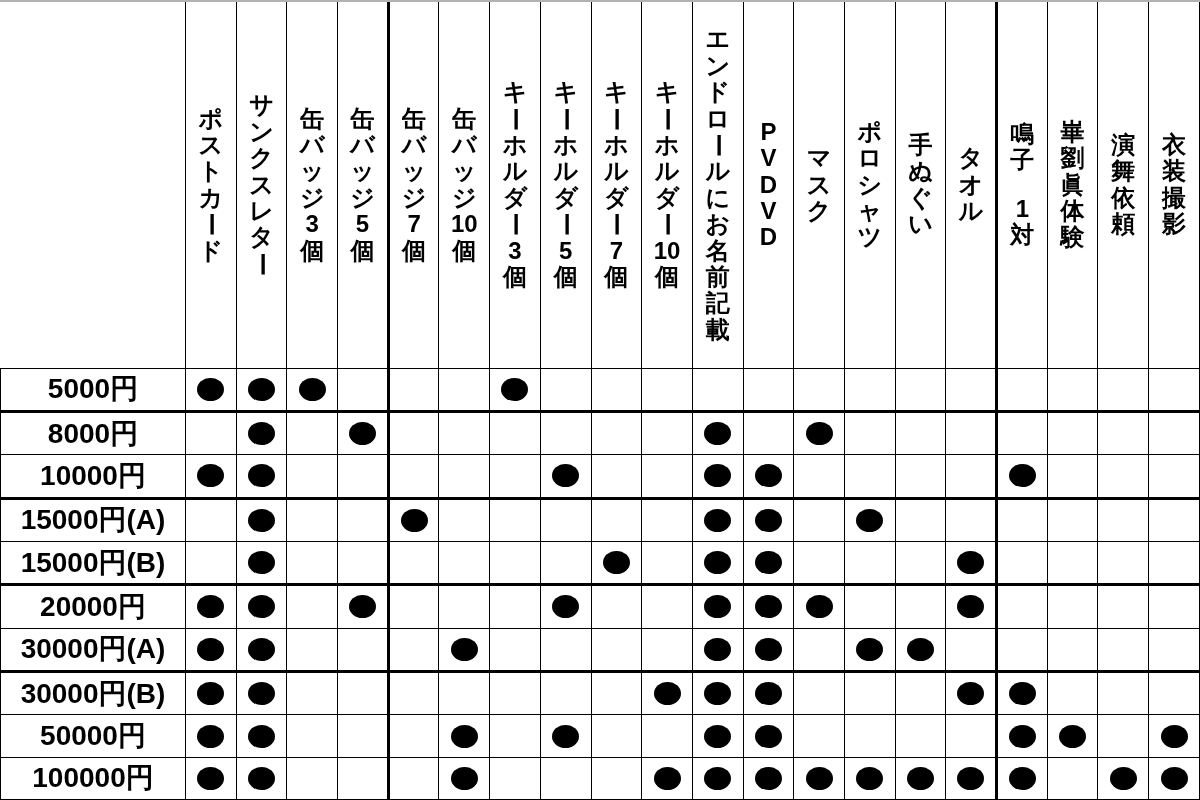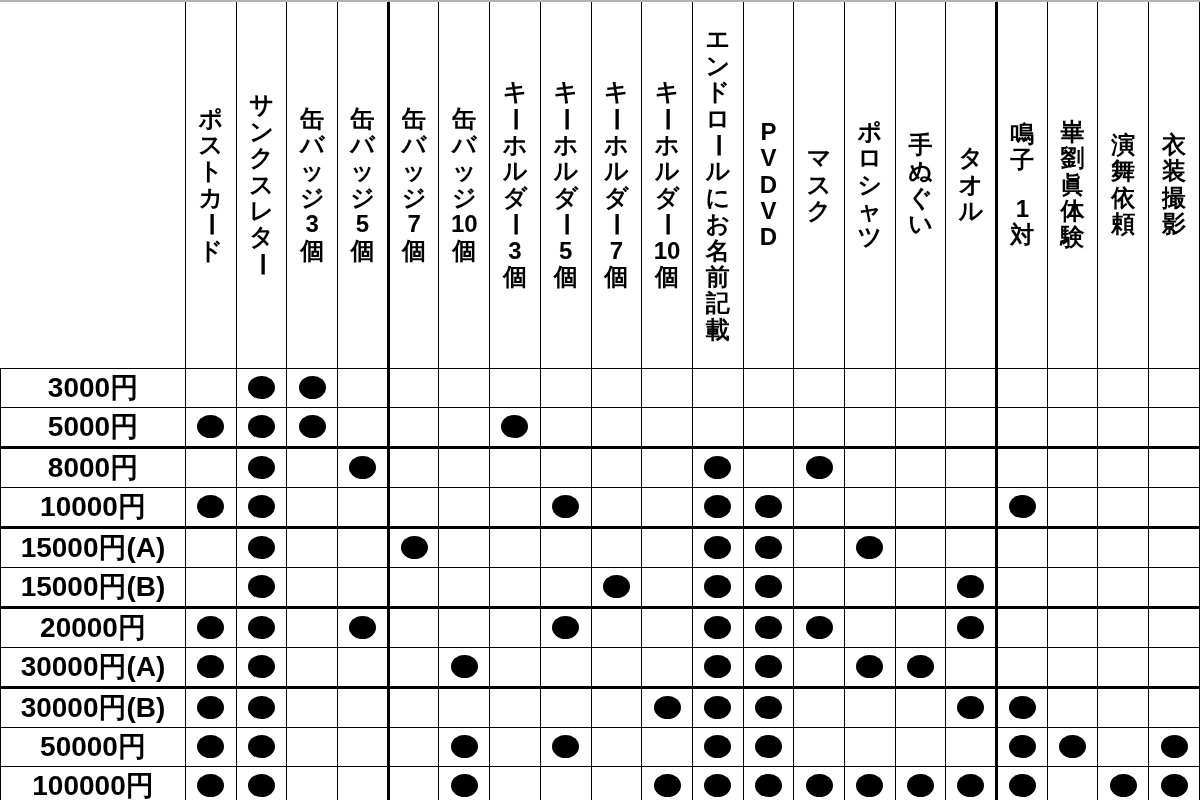--- a/index.html
+++ b/index.html
@@ -261,47 +261,20 @@
             <div class="vtext">
               <span class="vchar">衣</span>
               <span class="vchar">装</span>
               <span class="vchar">撮</span>
               <span class="vchar">影</span>
             </div>
           </th>
         </tr>
     </thead>
     <tbody id="table-body">
-        <tr class="">
-          <th class="rowhead">3000円</th>
-          <td class="cell"></td>
-          <td class="cell">
-            <div class="dot" style="background: rgb(0, 0, 0);"></div>
-          </td>
-          <td class="cell">
-            <div class="dot" style="background: rgb(0, 0, 0);"></div>
-          </td>
-          <td class="cell thick-r"></td>
-          <td class="cell"></td>
-          <td class="cell"></td>
-          <td class="cell"></td>
-          <td class="cell"></td>
-          <td class="cell"></td>
-          <td class="cell"></td>
-          <td class="cell"></td>
-          <td class="cell"></td>
-          <td class="cell"></td>
-          <td class="cell"></td>
-          <td class="cell"></td>
-          <td class="cell thick-r"></td>
-          <td class="cell"></td>
-          <td class="cell"></td>
-          <td class="cell"></td>
-          <td class="cell"></td>
-        </tr>
         <tr class="thick-b">
           <th class="rowhead">5000円</th>
           <td class="cell">
             <div class="dot" style="background: rgb(0, 0, 0);"></div>
           </td>
           <td class="cell">
             <div class="dot" style="background: rgb(0, 0, 0);"></div>
           </td>
           <td class="cell">
             <div class="dot" style="background: rgb(0, 0, 0);"></div>

